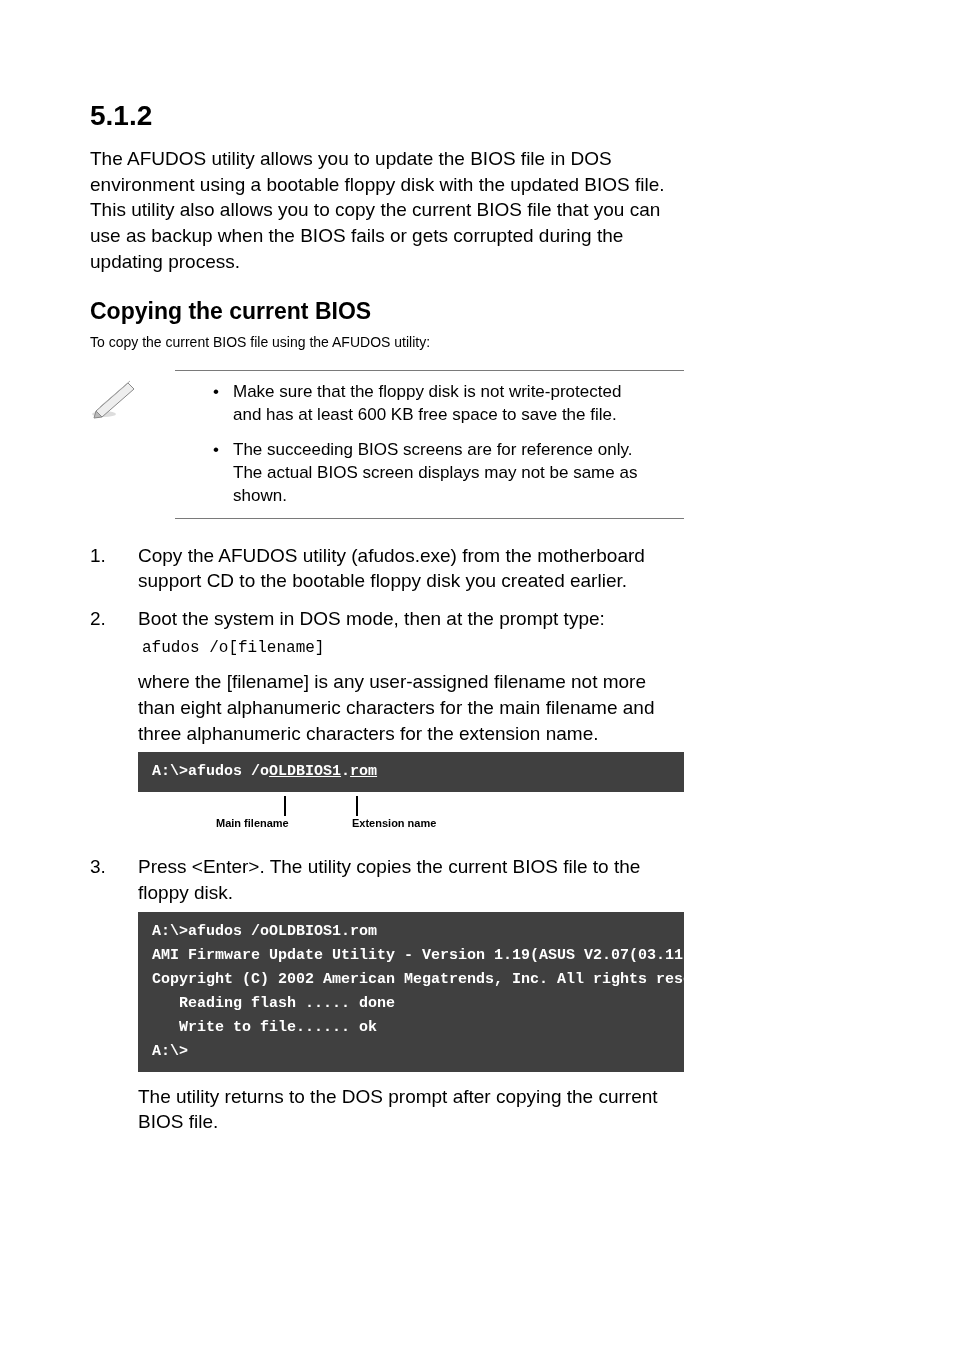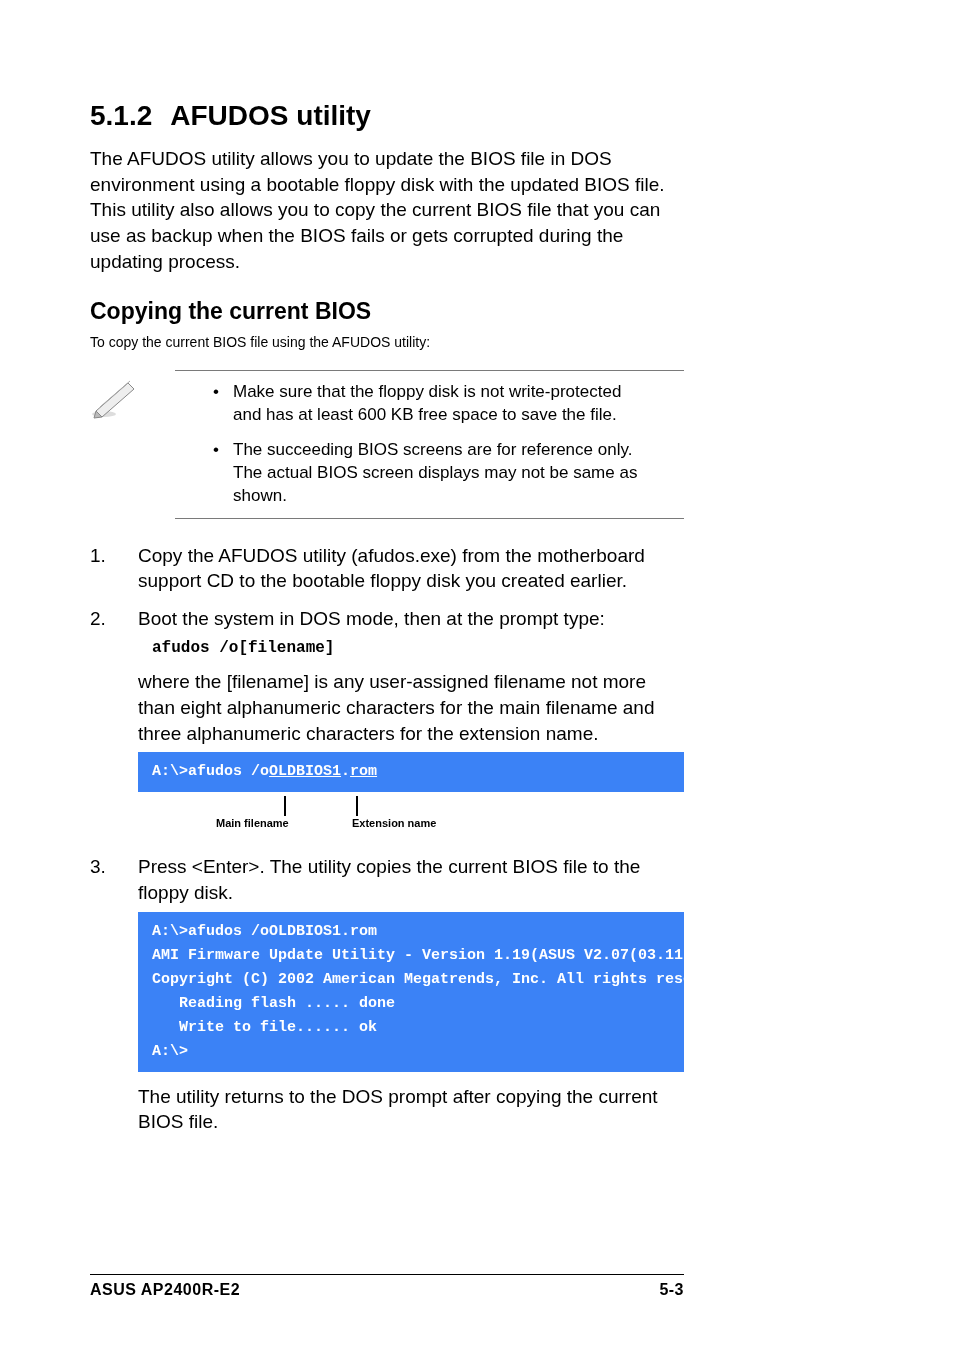--- a/index.html
+++ b/index.html
@@ -85,26 +85,26 @@
     margin-bottom: 12px;
   }
   .numbered-list > li > .num {
     position: absolute;
     left: 0;
     top: 0;
   }
   .cmd-mono {
     font-family: "Courier New", monospace;
     font-size: 16px;
-    font-weight: bold;
-    margin: 6px 0 10px 14px;
+    font-weight: normal;
+    margin: 6px 0 10px 4px;
     display: block;
   }
   .terminal {
-    background: #3b82f6;
+    background: #404040;
     color: #fff;
     font-family: "Courier New", monospace;
     font-size: 15px;
     font-weight: bold;
     padding: 8px 14px;
     margin: 6px 0 4px 0;
     white-space: pre;
     line-height: 1.6;
   }
   .underline { text-decoration: underline; }
@@ -146,21 +146,20 @@
     letter-spacing: 0.5px;
   }
 </style>
 </head>
 <body>
 
 <div class="page">
 
   <div class="section-title">
     <span>5.1.2</span>
-    <span>AFUDOS utility</span>
   </div>
 
   <div class="section-body">The AFUDOS utility allows you to update the BIOS file in DOS environment using a bootable floppy disk with the updated BIOS file. This utility also allows you to copy the current BIOS file that you can use as backup when the BIOS fails or gets corrupted during the updating process.</div>
 
   <div class="subsection-title">Copying the current BIOS</div>
   <div class="subsection-body">To copy the current BIOS file using the AFUDOS utility:</div>
 
   <div class="note-block">
     <div class="note-icon">
       <svg width="50" height="42" viewBox="0 0 50 42">
@@ -204,18 +203,14 @@
 <span>AMI Firmware Update Utility - Version 1.19(ASUS V2.07(03.11.24BB))</span>
 <span>Copyright (C) 2002 American Megatrends, Inc. All rights reserved.</span>
 <span>   Reading flash ..... done</span>
 <span>   Write to file...... ok</span>
 <span>A:\&gt;</span></div>
 
       <div style="margin-top:12px;">The utility returns to the DOS prompt after copying the current BIOS file.</div>
     </li>
   </ol>
 
-  <div class="footer">
-    <span>ASUS AP2400R-E2</span>
-    <span>5-3</span>
-  </div>
 
 </div>
 
 </body></html>

